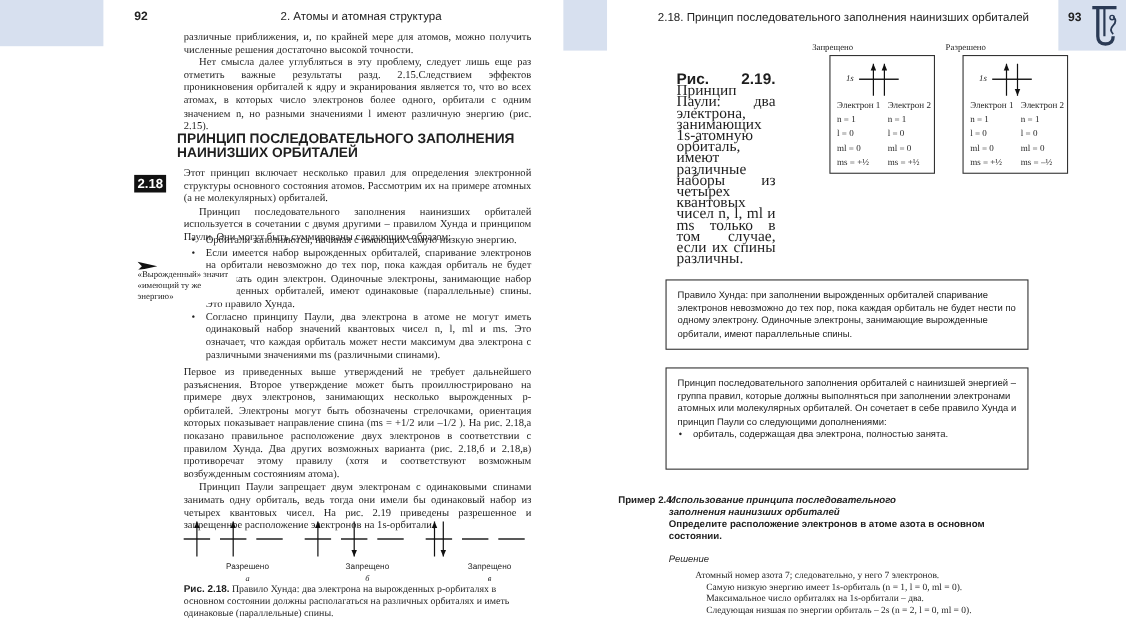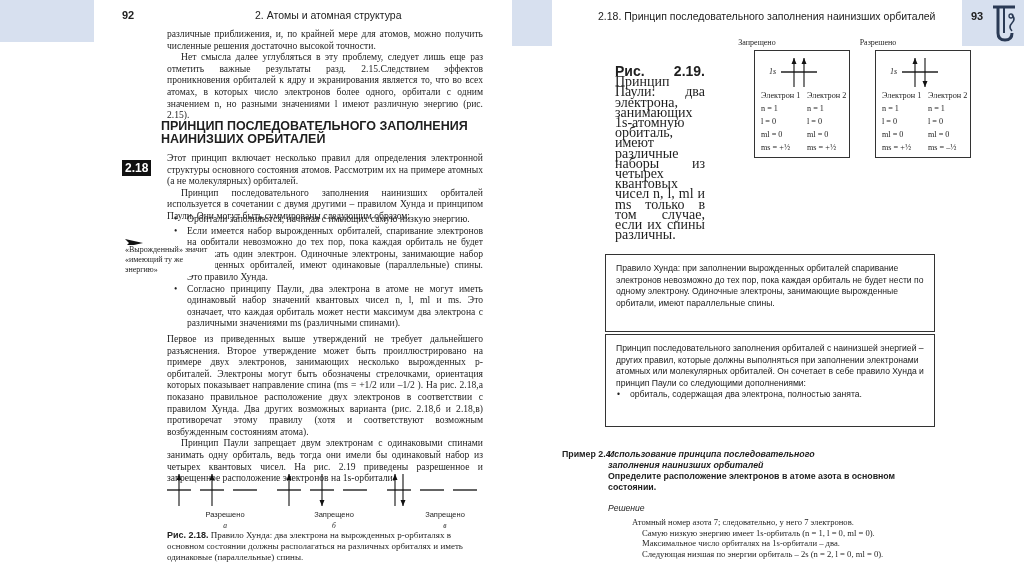--- a/index.html
+++ b/index.html
@@ -201,26 +201,26 @@
     <div class="abs qn" style="left:52px;top:38px;width:44px;">
       <div>Электрон 2</div>
       <div>n = 1</div>
       <div>l = 0</div>
       <div>ml = 0</div>
       <div>ms = –½</div>
     </div>
   </div>
 
 
-  <div class="box" style="left:53px;top:254px;width:330px;height:78px;">
+  <div class="box" style="left:53px;top:254px;width:330px;height:64px;">
     <div>Правило Хунда: при заполнении вырожденных орбиталей спаривание электронов невозможно до тех пор, пока каждая орбиталь не будет нести по одному электрону. Одиночные электроны, занимающие вырожденные орбитали, имеют параллельные спины.</div>
   </div>
 
   <div class="box" style="left:53px;top:334px;width:330px;height:93px;">
-    <div>Принцип последовательного заполнения орбиталей с наинизшей энергией – других правил, которые должны выполняться при заполнении электронами атомных или молекулярных орбиталей. Он сочетает в себе правило Хунда и принцип Паули со следующими дополнениями:</div>
+    <div>Принцип последовательного заполнения орбиталей с наинизшей энергией – группа правил, которые должны выполняться при заполнении электронами атомных или молекулярных орбиталей. Он сочетает в себе правило Хунда и принцип Паули со следующими дополнениями:</div>
     <ul class="bul" style="padding-left:14px;">
       <li>орбиталь, содержащая два электрона, полностью занята.</li>
     </ul>
   </div>
 
   <div class="abs ex-label" style="left:10px;top:449px;">Пример 2.4.</div>
   <div class="abs" style="left:56px;top:449px;width:300px;">
     <div class="ex-title">Использование принципа последовательного</div>
     <div class="ex-title">заполнения наинизших орбиталей</div>
     <div class="ex-task">Определите расположение электронов в атоме азота в основном состоянии.</div>

